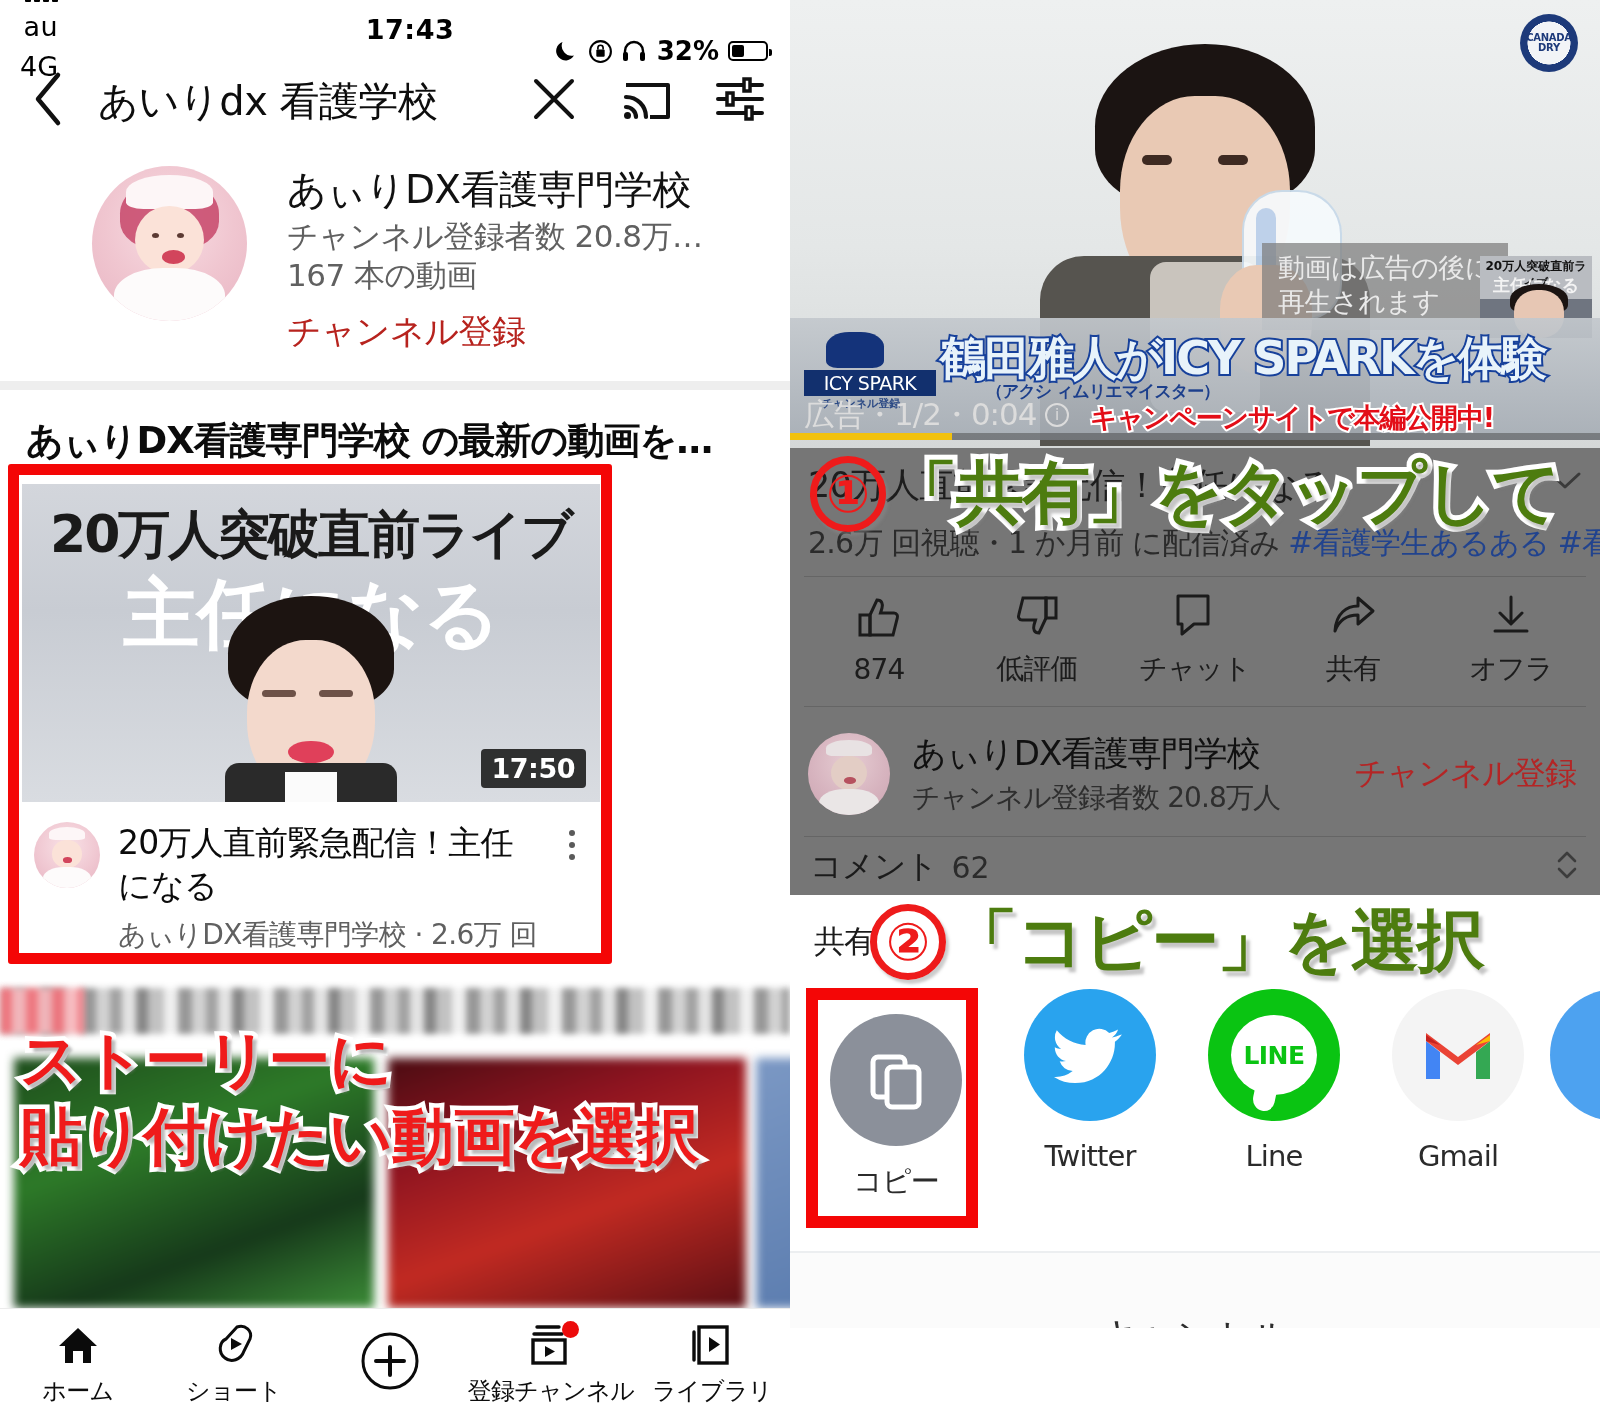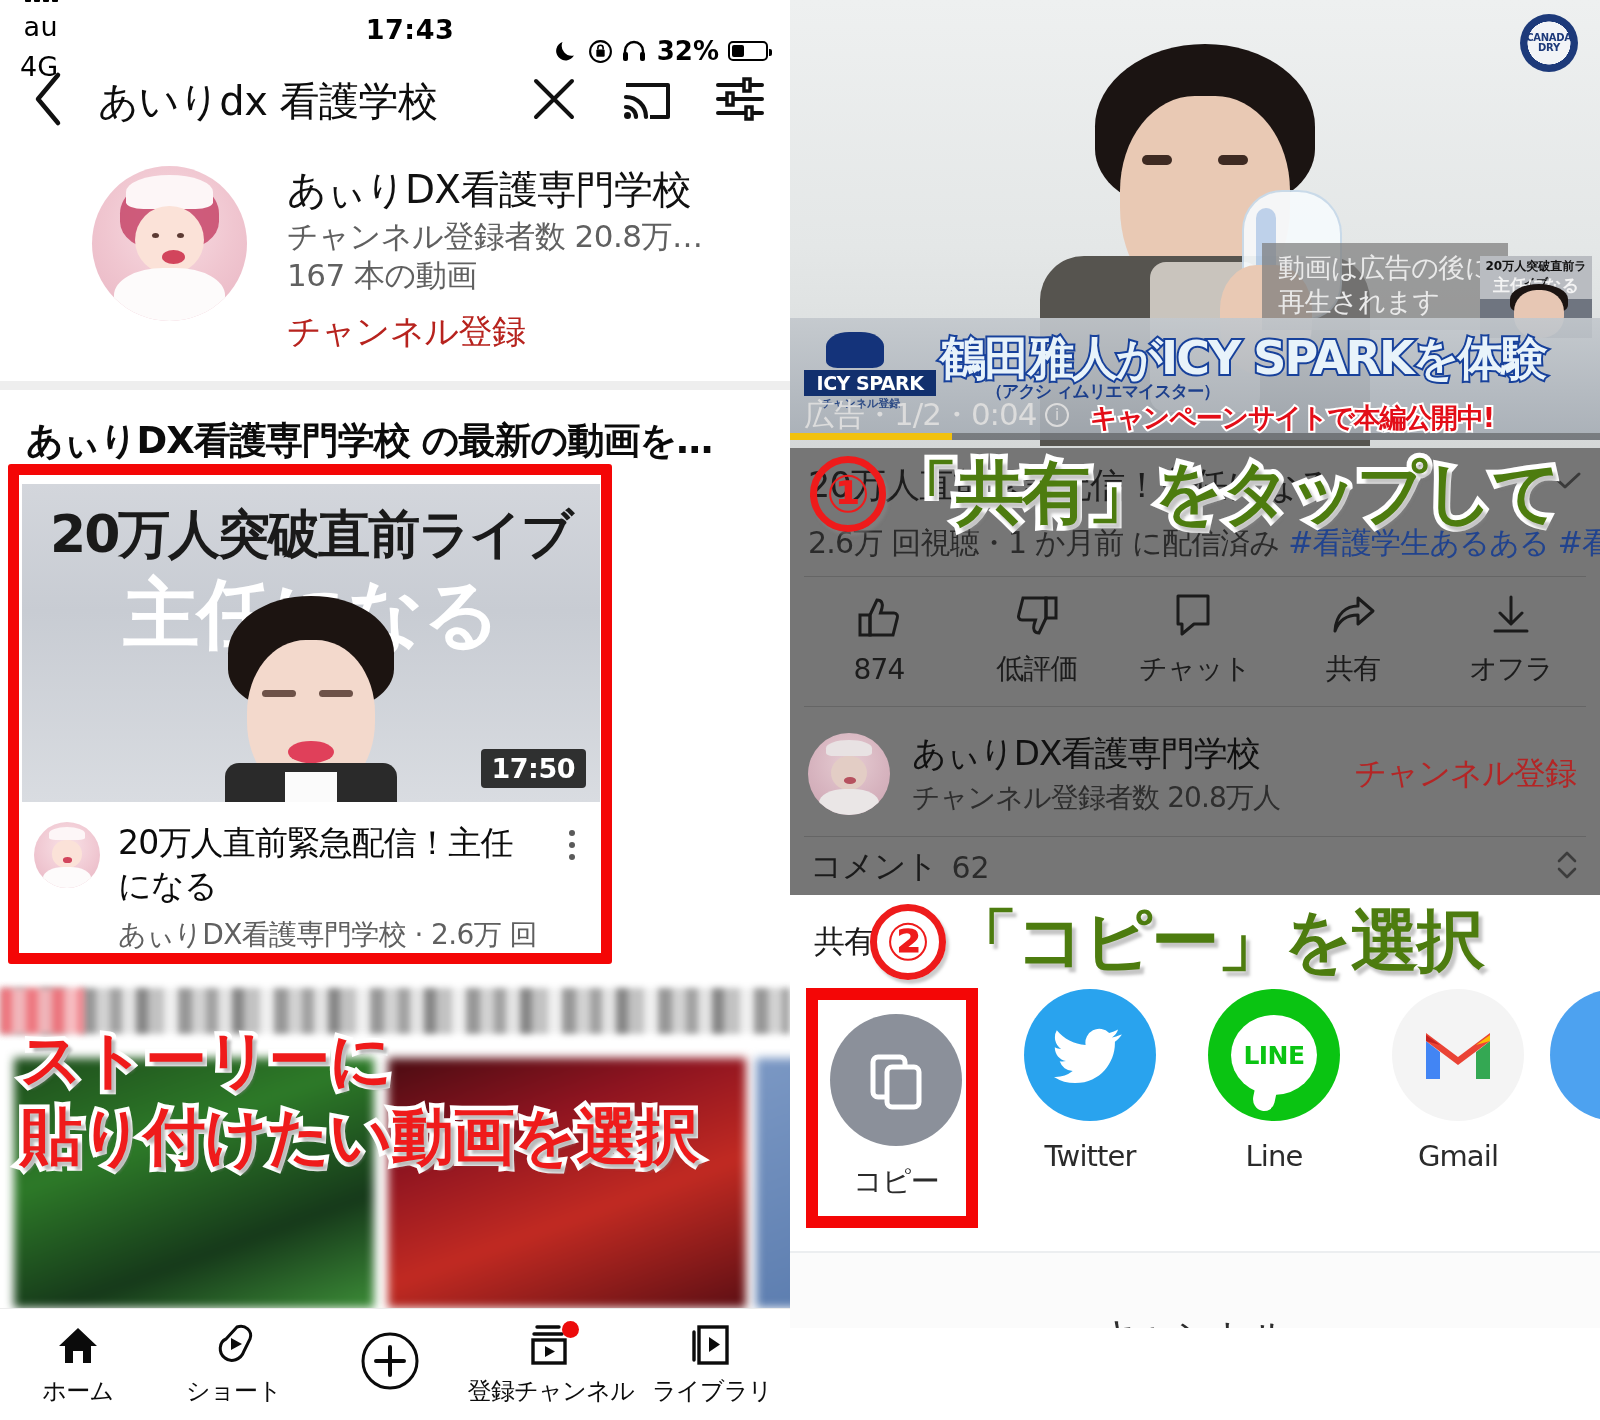--- a/index.html
+++ b/index.html
@@ -238,21 +238,21 @@
   .ad-next-thumb .h  { position:absolute; left:30px; top:28px; width:58px; height:30px; border-radius:50% 50% 30% 30%; background:#1b1412;}
 
   .ad-banner {
     position: absolute; left: 0; right: 0; bottom: 8px; height: 122px;
     background: linear-gradient(180deg, rgba(195,200,205,.92) 0%, rgba(165,172,180,.9) 100%);
   }
   .icy-mark {
     position:absolute; left: 14px; top: 8px; width: 132px; height: 82px;
   }
   .icy-mark .bar { position:absolute; left:0; top:44px; width:132px; height:26px; background:#12306e; display:flex; align-items:center; justify-content:center;}
-  .icy-mark .bar b { color:#fff; font-size:19px; font-weight:700; letter-spacing:-.5px;}
+  .icy-mark .bar b { color:#fff; font-size:19px; font-weight:400; letter-spacing:-.5px;}
   .icy-mark .bear { position:absolute; left:22px; top:6px; width:58px; height:36px; border-radius:40% 40% 20% 20%; background:#14337a;}
   .icy-mark .sub { position:absolute; left:18px; top:70px; font-size:11px; color:#2c4a85; font-weight:700;}
   .ad-head {
     position:absolute; left: 150px; top: 10px; font-size: 46px; font-weight: 900;
     letter-spacing: -2px; white-space: nowrap;
     color: #e8f3fa; -webkit-text-stroke: 4px #17419b; paint-order: stroke fill;
   }
   .ad-sub {
     position:absolute; left: 196px; top: 62px; font-size: 17px; color: #1c3f8c; font-weight: 700; letter-spacing:-1px;
   }

